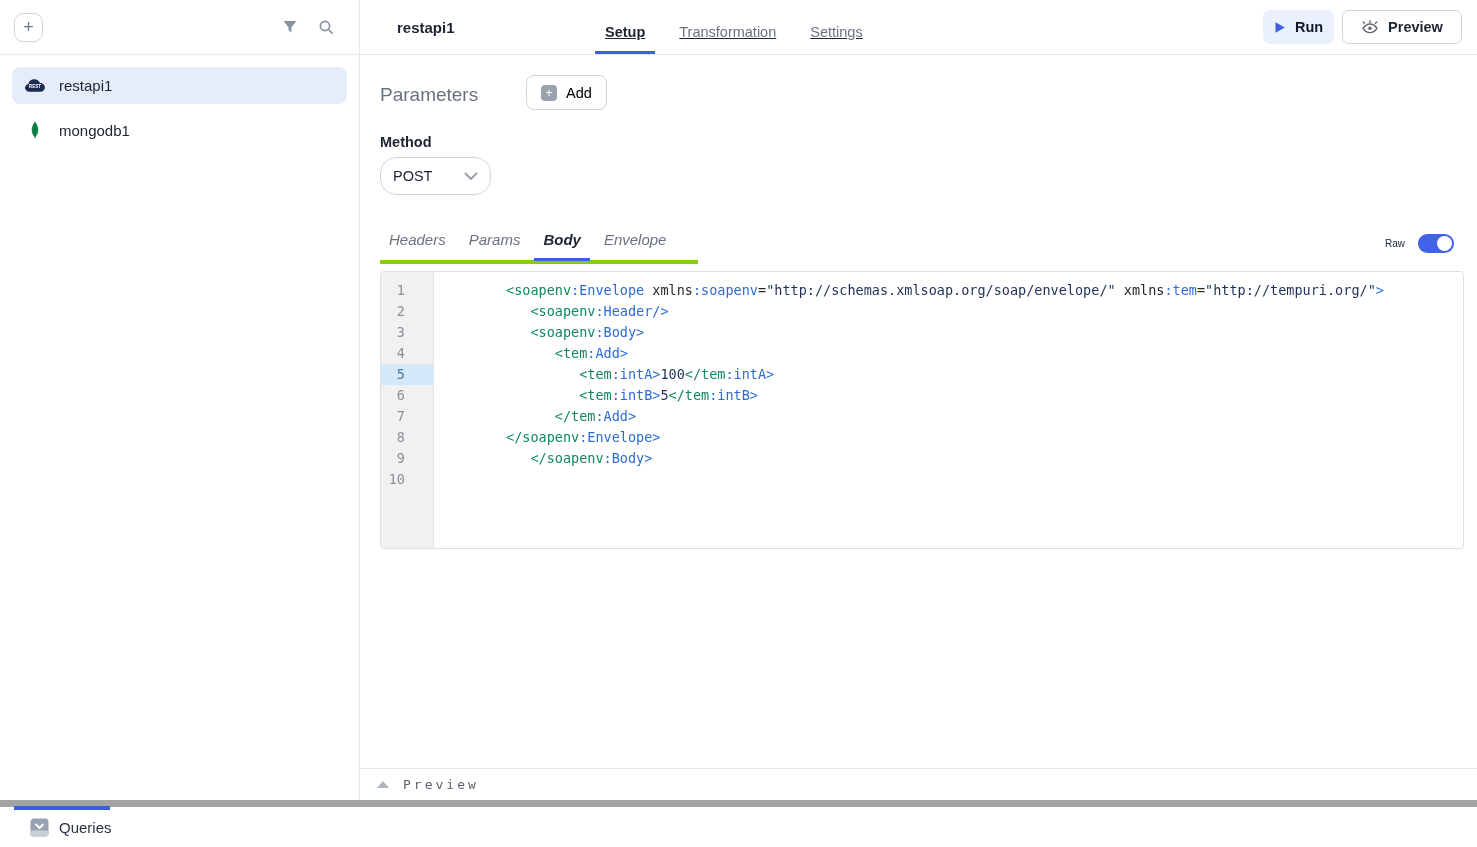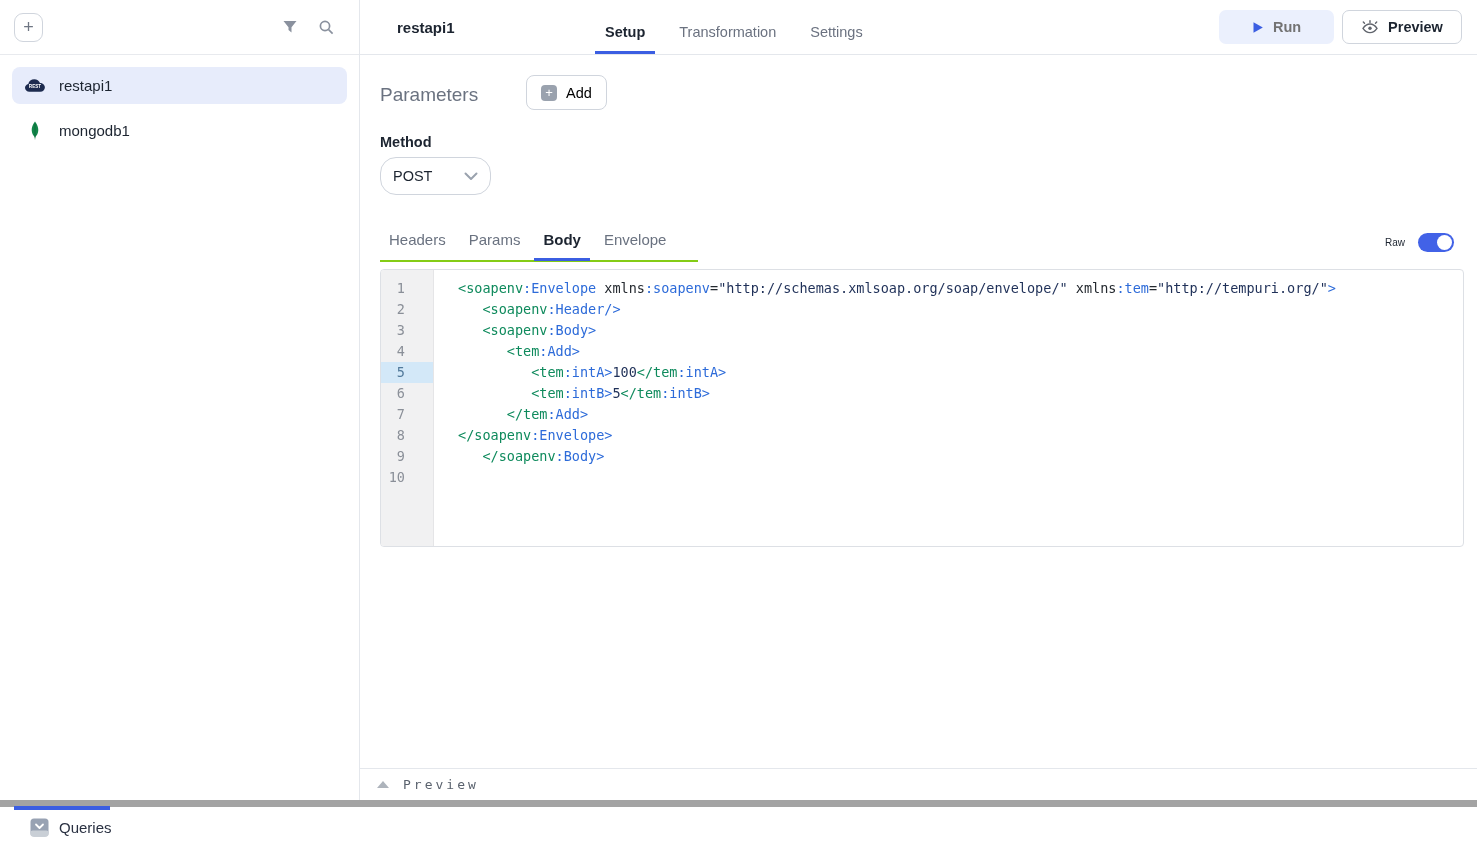--- a/index.html
+++ b/index.html
@@ -18,28 +18,28 @@
   .sidebar-list { padding:12px; }
   .side-item { height:37px; display:flex; align-items:center; border-radius:8px; padding:0 12px; margin-bottom:8px; cursor:pointer; }
   .side-item.selected { background:#E7ECFB; }
   .side-item .icon { width:22px; display:flex; justify-content:center; margin-right:13px; }
   .side-item .label { font-size:15px; color:#1C2430; }
 
   
   .main { flex:1; display:flex; flex-direction:column; min-width:0; }
   .main-header { height:55px; border-bottom:1px solid #E4E7EC; display:flex; align-items:stretch; position:relative; }
   .page-title { align-self:center; padding-left:37px; font-size:15px; font-weight:700; }
-  .header-tabs { position:absolute; left:228px; top:12px; bottom:0; display:flex; }
+  .header-tabs { position:absolute; left:228px; top:12px; bottom:0; display:flex;text-decoration:underline; }
   .h-tab { display:flex; align-items:center; padding:0 10px; margin:0 7px; font-size:14.5px; color:#6B7280;
     border-bottom:3px solid transparent; cursor:pointer; }
   .h-tab.active { color:#1C2430; font-weight:600; border-bottom-color:#3B5EE2; }
   .header-actions { margin-left:auto; display:flex; align-items:center; gap:8px; padding-right:15px; }
   .btn { height:34px; border-radius:7px; display:flex; align-items:center; justify-content:center; gap:9px;
     font-size:14.5px; cursor:pointer; }
-  .btn-run { width:115px; background:#EBF0FD; color:#737373; font-weight:600; border:none; }
+  .btn-run { width:71px; background:#EBF0FD; color:#0f172a; font-weight:600; border:none; }
   .btn-preview { width:120px; background:#fff; border:1px solid #D0D5DD; color:#1C2430; font-weight:600; }
 
   
   .content { flex:1; padding:20px 13px 0 20px; overflow:hidden; }
   .form-row { display:flex; margin-bottom:24px; }
   .row-label { width:146px; font-size:19px; color:#6A7280; padding-top:9px; }
   .btn-add { height:35px; width:81px; border:1px solid #D0D5DD; border-radius:8px; background:#fff;
     display:flex; align-items:center; justify-content:center; gap:9px; font-size:14.5px; font-weight:500; cursor:pointer; }
   .plus-chip { width:16px; height:16px; border-radius:4px; background:#9AA2AE; color:#fff; font-size:13px;
     display:flex; align-items:center; justify-content:center; line-height:1; }
@@ -49,36 +49,36 @@
     display:flex; align-items:center; padding:0 12px; font-size:14.5px; cursor:pointer; }
   .select-box .sel-val { flex:1; }
   .url-col { flex:1; }
   .text-box { height:38px; border:1px solid #D0D5DD; border-radius:8px; background:#fff;
     display:flex; align-items:center; padding:0 13px; font-family:"DejaVu Sans Mono", monospace; font-size:13.5px; }
   .url-scheme { color:#0E8062; }
   .url-rest { color:#24292F; }
 
   
   .body-tabs-row { display:flex; align-items:center; margin-top:28px; }
-  .body-tabs { display:flex; border-bottom:2px solid #84cc16; padding-right:18px; }
+  .body-tabs { display:flex; border-bottom:4px solid #84cc16; padding-right:18px;font-style:italic; }
   .b-tab { padding:8px 9px 10px; margin-right:5px; font-size:15px; color:#6A7280;
     border-bottom:3px solid transparent; margin-bottom:-1px; cursor:pointer; }
   .b-tab.active { color:#1C2430; font-weight:600; border-bottom-color:#3B5EE2; }
   .raw-wrap { margin-left:auto; display:flex; align-items:center; gap:13px; padding-right:10px; }
   .raw-label { font-size:10px; color:#1C2430; }
   .toggle { width:36px; height:19px; border-radius:10px; background:#4262E7; position:relative; cursor:pointer; }
   .toggle .knob { position:absolute; right:2px; top:2px; width:15px; height:15px; border-radius:50%; background:#fff; }
 
   
   .editor { margin-top:7px; border:1px solid #DDE0E5; border-radius:4px; height:278px; display:flex; overflow:hidden; background:#fff; }
   .gutter { width:53px; background:#F1F1F2; border-right:1px solid #E5E5E7; padding-top:8px;
     font-family:"DejaVu Sans Mono", monospace; font-size:13.5px; color:#8A8F98; }
   .ln { height:21px; line-height:21px; text-align:right; padding-right:28px; }
   .ln.active { background:#D3E8F8; color:#527A9B; }
-  .code { flex:1; padding:8px 0 0 24px; font-family:"DejaVu Sans Mono", monospace; font-size:13.5px; overflow:hidden; }
+  .code { flex:1; padding:8px 0 0 24px; font-family:"DejaVu Sans Mono", monospace; font-size:13.5px; overflow:hidden;margin-left:48px; }
   .code-line { height:21px; line-height:21px; white-space:pre; }
   .tk-g { color:#0E8A5C; }
   .tk-b { color:#2D6BD9; }
   .tk-p { color:#24292F; }
   .tk-s { color:#1F3058; }
 
   
   .preview-footer { border-top:1px solid #E4E7EC; height:32px; display:flex; align-items:center; padding-left:17px; cursor:pointer; }
   .collapse-tri { width:0; height:0; border-left:6px solid transparent; border-right:6px solid transparent;
     border-bottom:7px solid #AEB4BC; margin-right:14px; }

